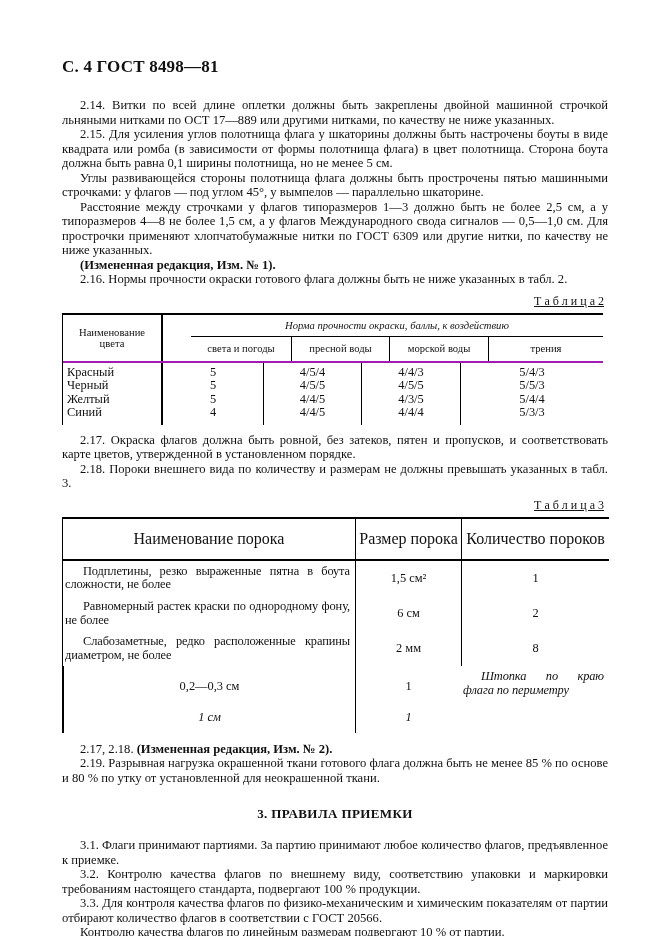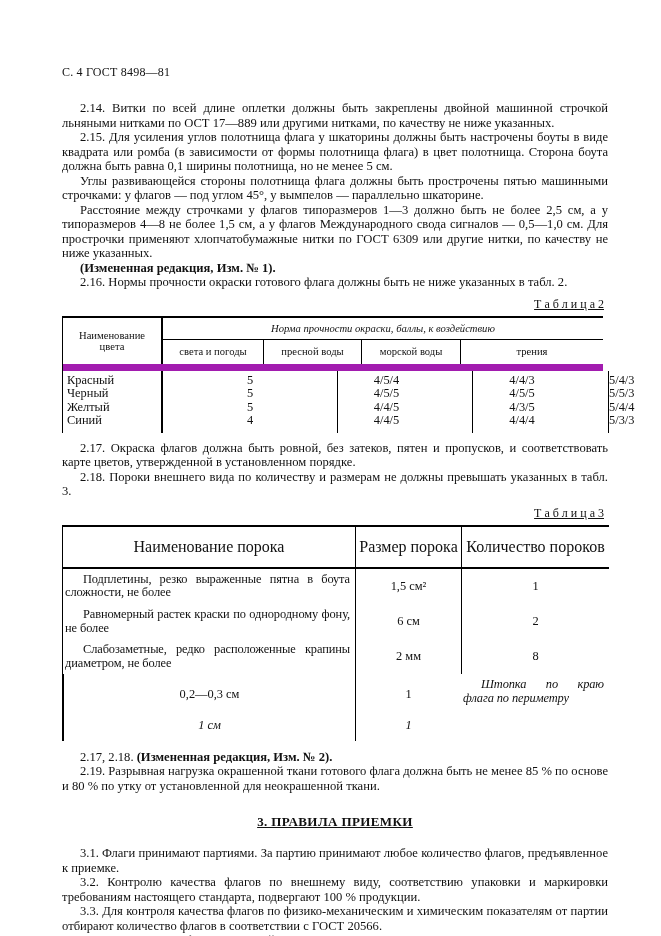--- a/index.html
+++ b/index.html
@@ -16,23 +16,23 @@
     background: #ffffff;
     overflow: hidden;
   }
   .content {
     position: absolute;
     left: 62px;
     top: 53px;
     width: 546px;
   }
   .doc-header {
-    font-weight: normal;
-    font-size: 12px;
-    margin: 12px 0 21px 0;
+    font-weight: bold;
+    font-size: 17px;
+    margin: 4px 0 21px 0;
     letter-spacing: 0.2px;
   }
   .para {
     margin: 0;
     font-size: 12.6px;
     line-height: 14.5px;
     text-align: justify;
     text-indent: 18px;
   }
   .para.bold { font-weight: bold; }
@@ -45,21 +45,22 @@
   
   .t2 {
     width: 540px;
     border-top: 2px solid #000;
     border-left: 1px solid #000;
     font-size: 12.4px;
   }
   .t2-head {
     display: grid;
     grid-template-columns: 100px 1fr;
-    border-bottom: 7px solid #a21caf;
+    border-bottom: 2px solid #a21caf;
+    gap: 28px;
   }
   .t2-head-name {
     border-right: 2px solid #000;
     display: flex;
     align-items: center;
     justify-content: center;
     font-size: 10.6px;
     text-align: center;
     padding: 0 4px;
   }
@@ -79,21 +80,20 @@
     height: 24px;
     display: flex;
     align-items: center;
     justify-content: center;
     font-size: 10.6px;
   }
   .t2-subs > div + div { border-left: 1px solid #000; }
   .t2-body {
     display: grid;
     grid-template-columns: 100px 100px 98px 99px 1fr;
-    gap: 37px;
   }
   .t2col { padding: 3px 0 5px 0; line-height: 13.6px; }
   .t2col-name { border-right: 2px solid #000; padding-left: 4px; }
   .t2col-val { text-align: center; }
   .t2col-val.sep { border-left: 1px solid #000; }
   
   .t3 {
     width: 546px;
     border-top: 2px solid #000;
     border-left: 1px solid #000;
@@ -134,21 +134,20 @@
     text-align: center;
   }
   .t3c.lastrow { padding-bottom: 8px; font-style: italic; }
   
   .section-heading {
     margin: 21px 0 16px 0;
     text-align: center;
     font-weight: bold;
     font-size: 13px;
     letter-spacing: 0.4px;
-    text-decoration: underline;
   }
   .mt8 { margin-top: 8px; }
   .mt9 { margin-top: 9px; }
 </style>
 </head>
 <body>
 
 <div class="page">
   <div class="content">
 

